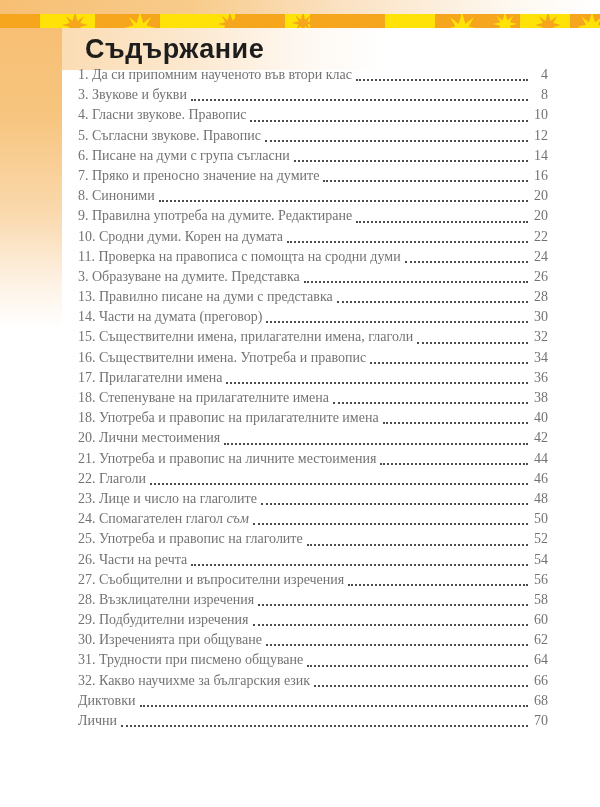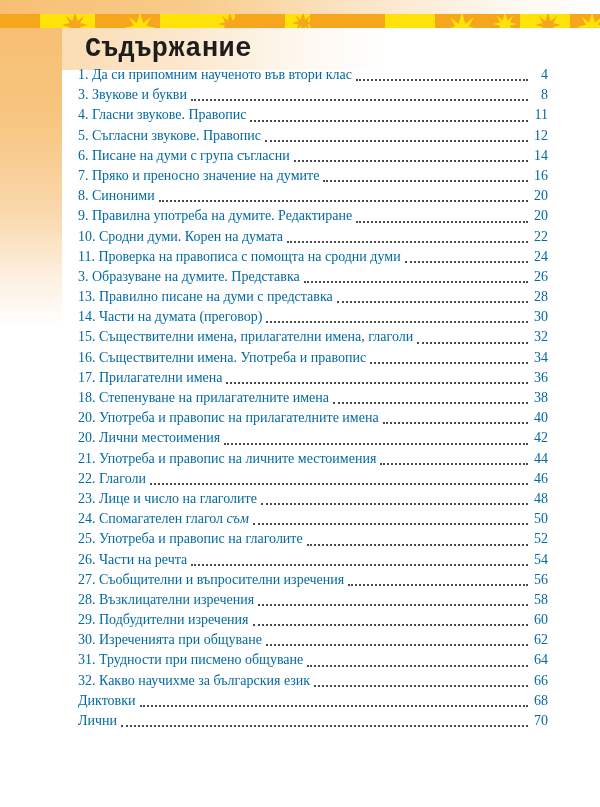--- a/index.html
+++ b/index.html
@@ -34,27 +34,27 @@
   .band .star { position:absolute; top:-2px; pointer-events:none; }
 
   
   .content-box {
     position:absolute; left:62px; top:70px; width:538px; height:737px;
     background:#fff;
   }
   .title {
     position:absolute; left:85px; top:34px; margin:0;
     font-size:27px; font-weight:bold; color:#1d1d1d; letter-spacing:0.5px;
-    font-family:Liberation Mono, monospace;
+    font-family:Liberation Sans, sans-serif;
   }
   .toc {
     position:absolute; left:78px; top:65px; width:470px;
   }
   .row {
-    display:flex; height:20.2px; font-size:14px; color:#0369a1;
+    display:flex; height:20.2px; font-size:14px; color:#737373;
   }
   .lbl { white-space:nowrap; line-height:20.2px; flex:0 0 auto; }
   .lbl i { font-style:italic;margin-top:8px; }
   .dots { flex:1 1 auto; min-width:8px; position:relative; margin:0 1px; }
   .dots::after {
     content:""; position:absolute; left:3px; right:3px; bottom:4px;
     border-bottom:2px dotted #4b4b4b;
   }
   .pg { white-space:nowrap; line-height:20.2px; flex:0 0 auto; text-align:right; min-width:16px; }
 </style>
@@ -114,21 +114,21 @@
 
   <div class="row">
     <span class="lbl">3. Звукове и букви</span>
     <span class="dots"></span>
     <span class="pg">8</span>
   </div>
 
   <div class="row">
     <span class="lbl">4. Гласни звукове. Правопис</span>
     <span class="dots"></span>
-    <span class="pg">11</span>
+    <span class="pg">10</span>
   </div>
 
   <div class="row">
     <span class="lbl">5. Съгласни звукове. Правопис</span>
     <span class="dots"></span>
     <span class="pg">12</span>
   </div>
 
   <div class="row">
     <span class="lbl">6. Писане на думи с група съгласни</span>
@@ -202,21 +202,21 @@
     <span class="pg">36</span>
   </div>
 
   <div class="row">
     <span class="lbl">18. Степенуване на прилагателните имена</span>
     <span class="dots"></span>
     <span class="pg">38</span>
   </div>
 
   <div class="row">
-    <span class="lbl">20. Употреба и правопис на прилагателните имена</span>
+    <span class="lbl">18. Употреба и правопис на прилагателните имена</span>
     <span class="dots"></span>
     <span class="pg">40</span>
   </div>
 
   <div class="row">
     <span class="lbl">20. Лични местоимения</span>
     <span class="dots"></span>
     <span class="pg">42</span>
   </div>
 

